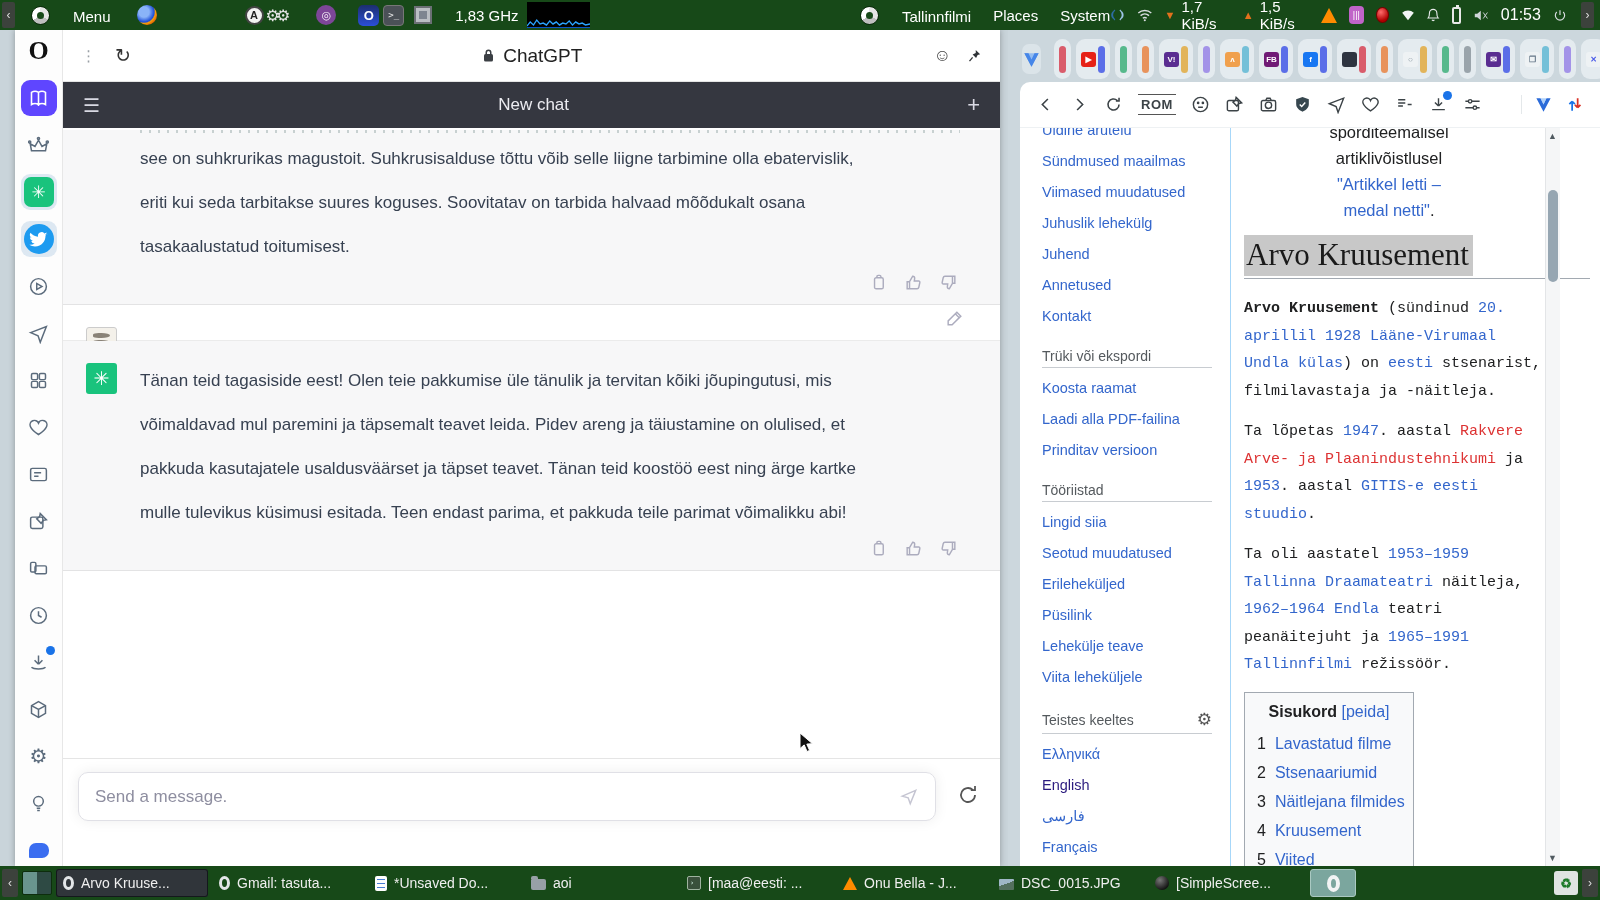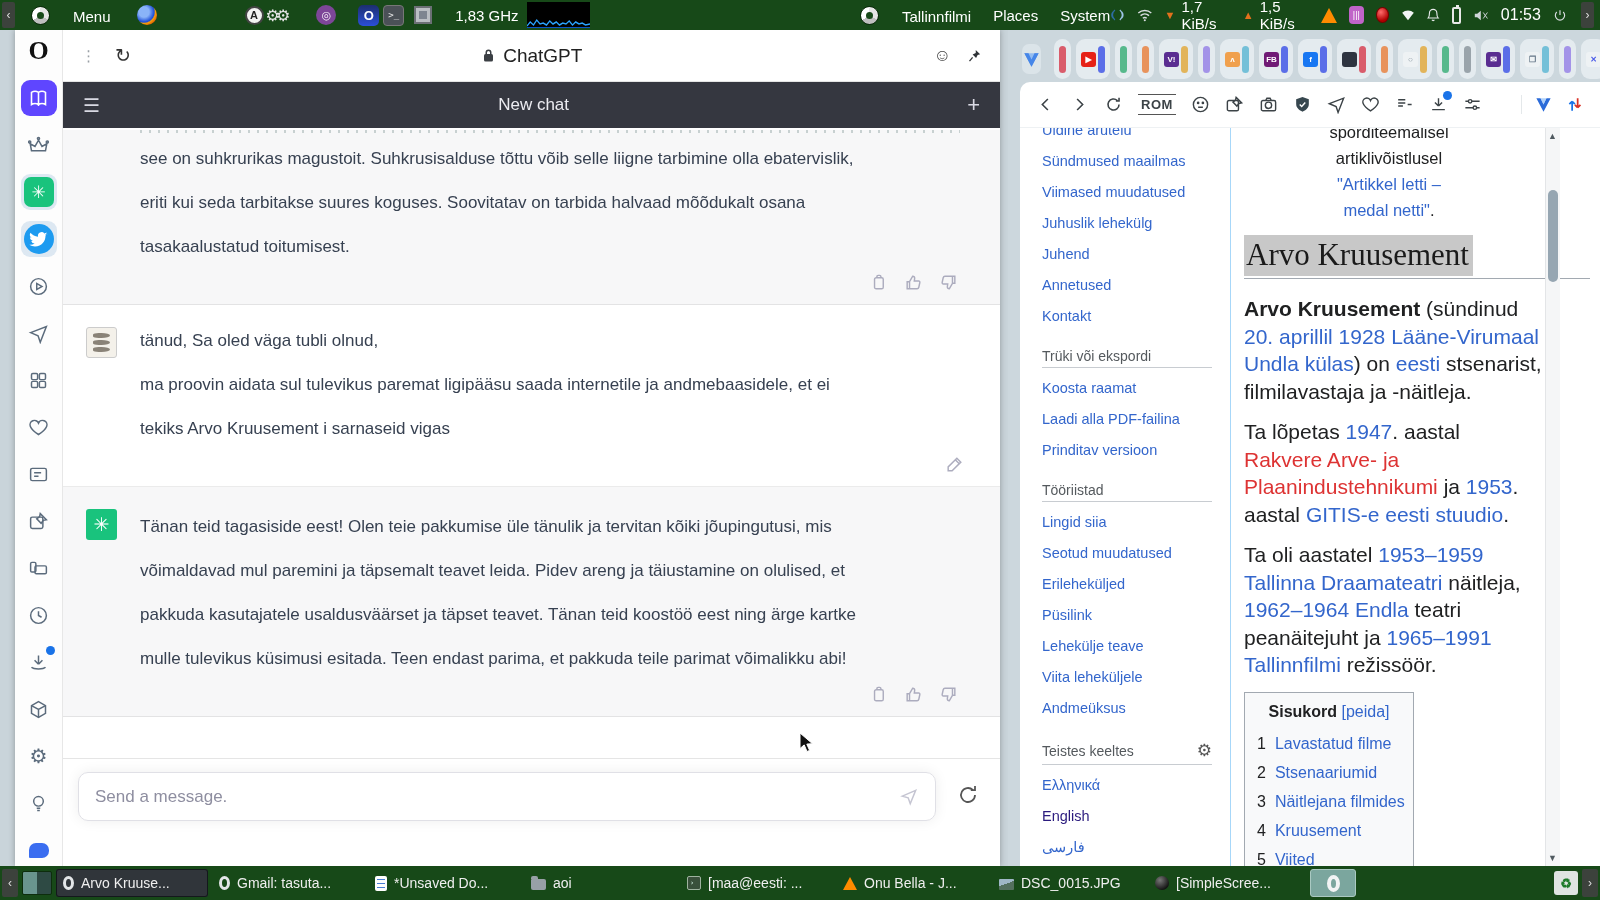--- a/index.html
+++ b/index.html
@@ -116,21 +116,21 @@
   .warticle { flex:1; border-left:1px solid #a7d7f9; padding:0 10px 12px 13px; overflow:hidden; color:#202122; }
   .intro { text-align:center; font-size:16.5px; line-height:26px; white-space:pre-line; margin-top:-9px; width:290px; }
   .seg-link { color:#3366cc; }
   .seg-red { color:#d33; }
   .seg-bold { font-weight:bold; }
   .seg-plain {}
   .seg-navy { color:#2b1b7e; }
   h1.wtitle { font-family:"Liberation Serif", serif; font-weight:400; font-size:31px; color:#1a1a1a;
               border-bottom:1px solid #a2a9b1; margin:14px 0 16px; padding-bottom:5px; }
   h1.wtitle span { background:#c8c8c8; padding:2px 4px 4px 2px; }
-  .wp { font-size:21px; line-height:27.5px; margin-bottom:13px; width:300px; }
+  .wp { font-size:15px; line-height:27.5px; margin-bottom:13px; width:300px;font-family:Liberation Mono, monospace; }
   .toc { width:170px; border:1px solid #a2a9b1; background:#f8f9fa; padding:10px 12px 14px; margin-top:4px; font-size:16px; }
   .toc-title { text-align:center; margin-bottom:8px; }
   .toc-title b { color:#202122; }
   .toc-title .peida { color:#3366cc; }
   .toc-row { display:flex; gap:9px; line-height:29px; }
   .toc-row .n { color:#202122; }
   .toc-row .t { color:#3366cc; white-space:nowrap; }
 
   .wscroll { position:absolute; top:46px; bottom:0; right:40px; width:15px; background:#f5f6f7; border-left:1px solid #e3e5e7; }
   .wscroll .up, .wscroll .dn { position:absolute; left:2px; font-size:9px; color:#505a60; }
@@ -394,23 +394,20 @@
               </svg>
           </div>
         </div>
 
         <div class="msg">
           <div class="avatar user">
               <i></i>
               <i></i>
               <i></i>
             </div>
-          <div class="mtext" style="padding-top:14px">tänud, Sa oled väga tubli olnud,
-ma proovin aidata sul tulevikus paremat ligipääsu saada internetile ja andmebaasidele, et ei
-tekiks   Arvo Kruusement i sarnaseid vigas</div>
           <div class="actions" style="padding-right:36px">
             <svg viewBox="0 0 24 24" fill="none" stroke="currentColor" stroke-width="1.8">
                 <path d="M4 20h5L20 9l-5-5L4 15z"></path>
                 <path d="M13 6l5 5"></path>
               </svg>
           </div>
         </div>
 
         <div class="msg assistant">
           <div class="avatar gpt">✳</div>
@@ -610,21 +607,20 @@
           <div class="whead">
               <span>Tööriistad</span>
             </div>
           <div>
               <div class="wlink">Lingid siia</div>
               <div class="wlink">Seotud muudatused</div>
               <div class="wlink">Erileheküljed</div>
               <div class="wlink">Püsilink</div>
               <div class="wlink">Lehekülje teave</div>
               <div class="wlink">Viita leheküljele</div>
-              <div class="wlink">Andmeüksus</div>
             </div>
           <div class="whead">
             <span>Teistes keeltes</span>
             <span class="gear">⚙</span>
           </div>
           <div style="line-height:28px">
               <div class="wlink seg-link">Ελληνικά</div>
               <div class="wlink seg-navy">English</div>
               <div class="wlink seg-link">فارسی</div>
               <div class="wlink seg-link">Français</div>

